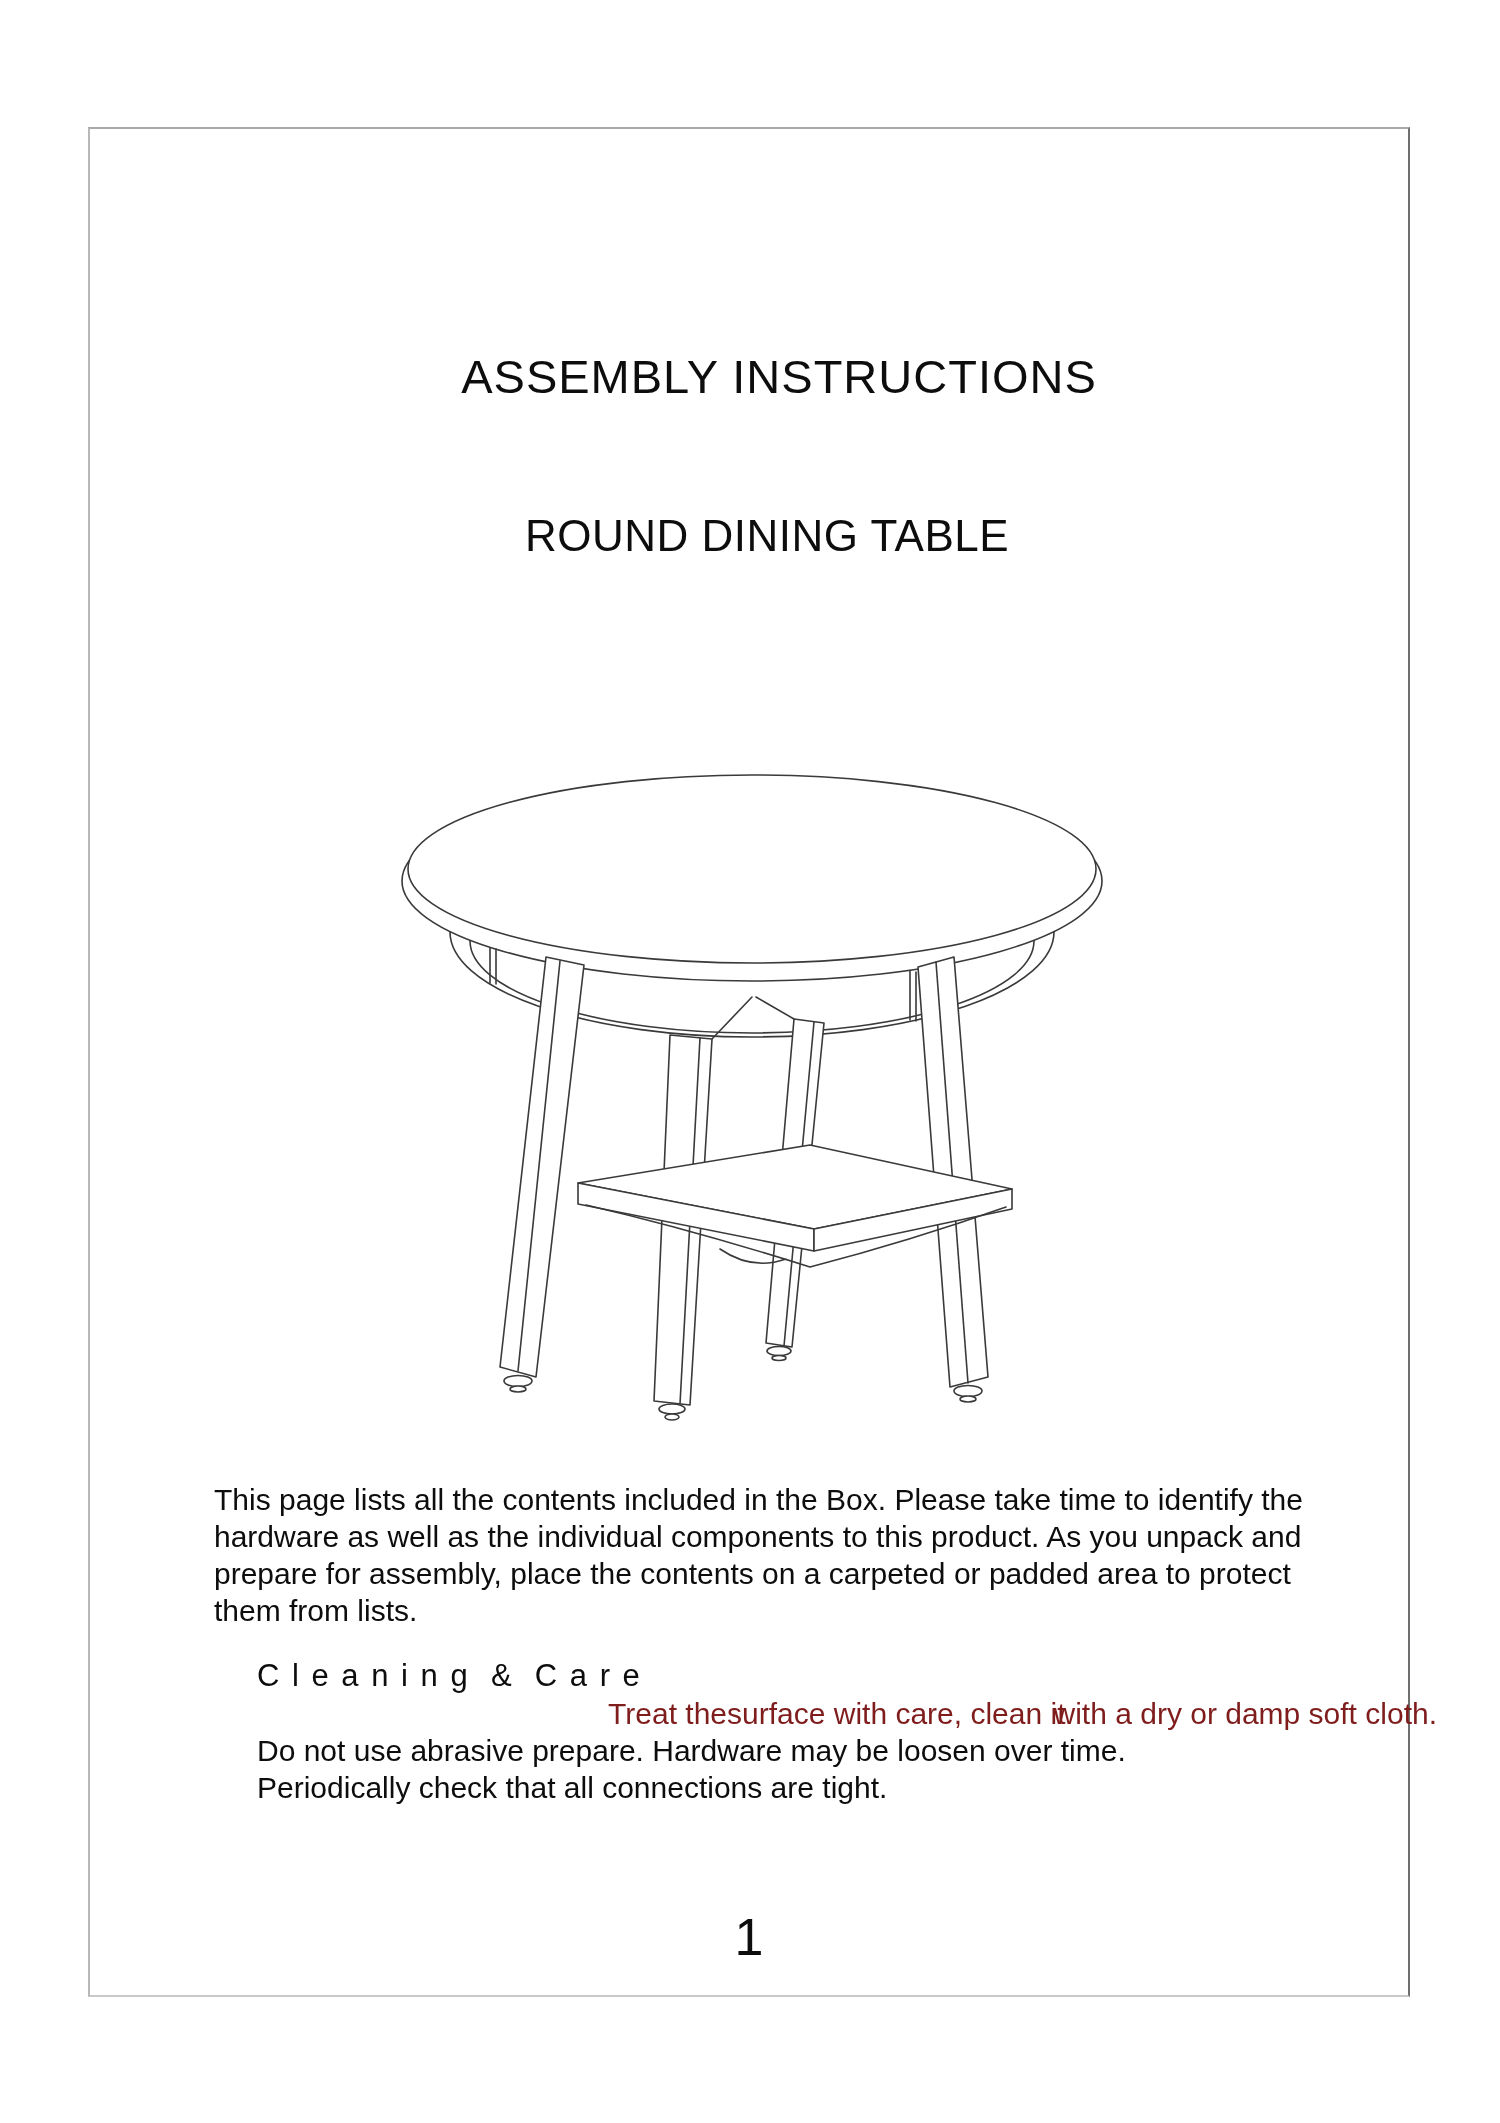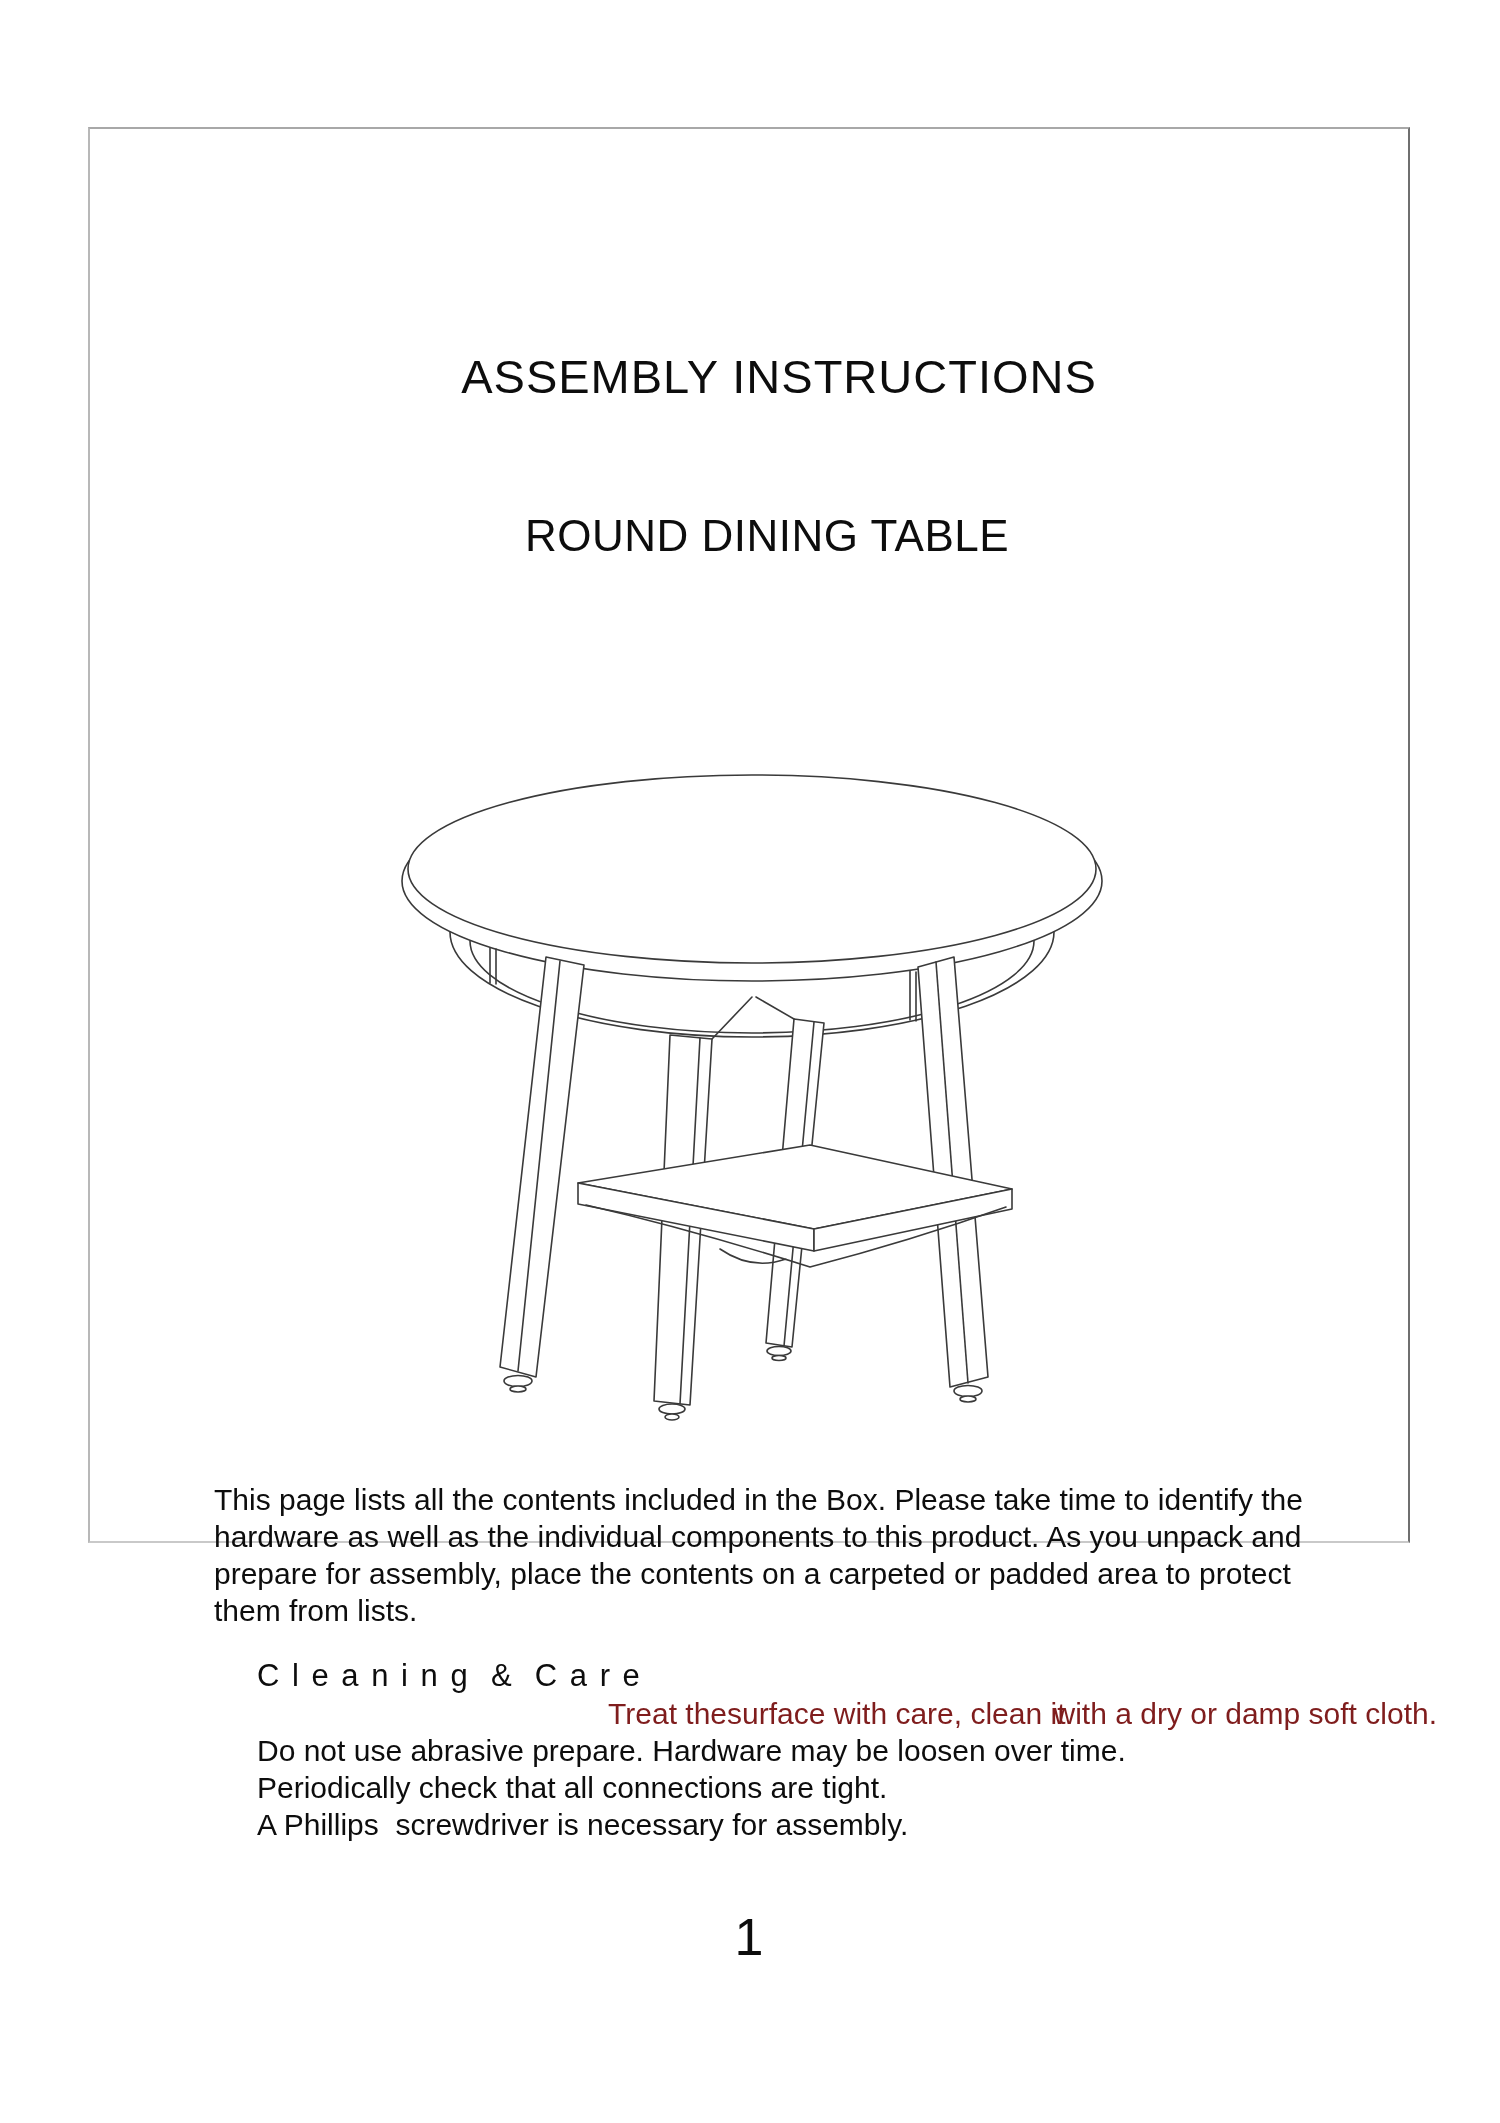--- a/index.html
+++ b/index.html
@@ -11,21 +11,21 @@
     background: #ffffff;
     font-family: "Liberation Sans", "DejaVu Sans", sans-serif;
     color: #111111;
     overflow: hidden;
   }
   .sheet {
     position: absolute;
     left: 88px;
     top: 127px;
     width: 1322px;
-    height: 1416px;
+    height: 1870px;
     background: #ffffff;
     border-top: 2px solid #a8a8a8;
     border-left: 2px solid #b8b8b8;
     border-right: 2px solid #6f6f6f;
     border-bottom: 2px solid #c9c9c9;
   }
   .doc-title {
     position: absolute;
     top: 220px;
     left: 0;
@@ -155,19 +155,18 @@
       <div class="textline">hardware as well as the individual components to this product. As you unpack and</div>
       <div class="textline">prepare for assembly, place the contents on a carpeted or padded area to protect</div>
       <div class="textline">them from lists.</div>
     </div>
 
     <div class="care">
       <div class="care-heading">C l e a n i n g  &amp;  C a r e</div>
       <div class="overlap-line"><span>Treat thesurface with care, clean it</span><span class="part2">with a dry or damp soft cloth.</span></div>
       <div class="textline">Do not use abrasive prepare. Hardware may be loosen over time.</div>
       <div class="textline">Periodically check that all connections are tight.</div>
-      <div class="textline">A Phillips  screwdriver is necessary for assembly.</div>
     </div>
 
     <div class="page-number">1</div>
 
   </div>
 </div>
 
 </body></html>

